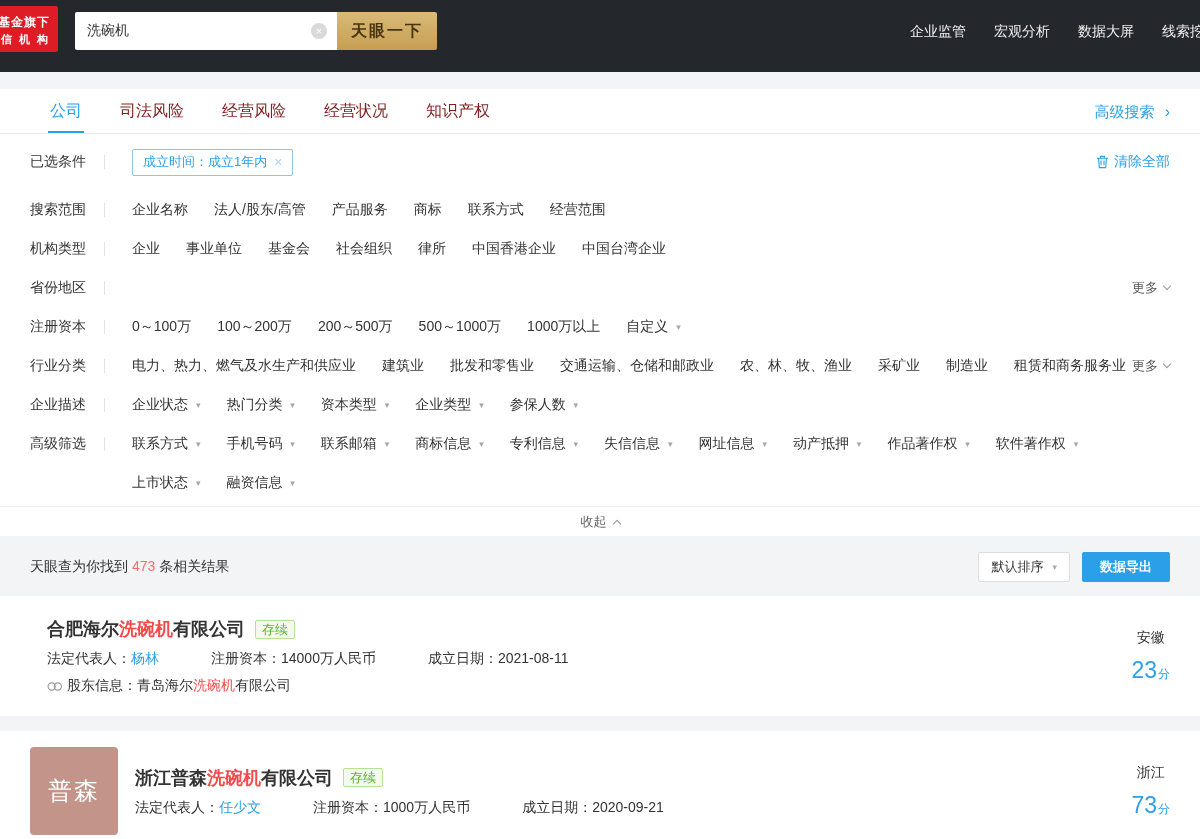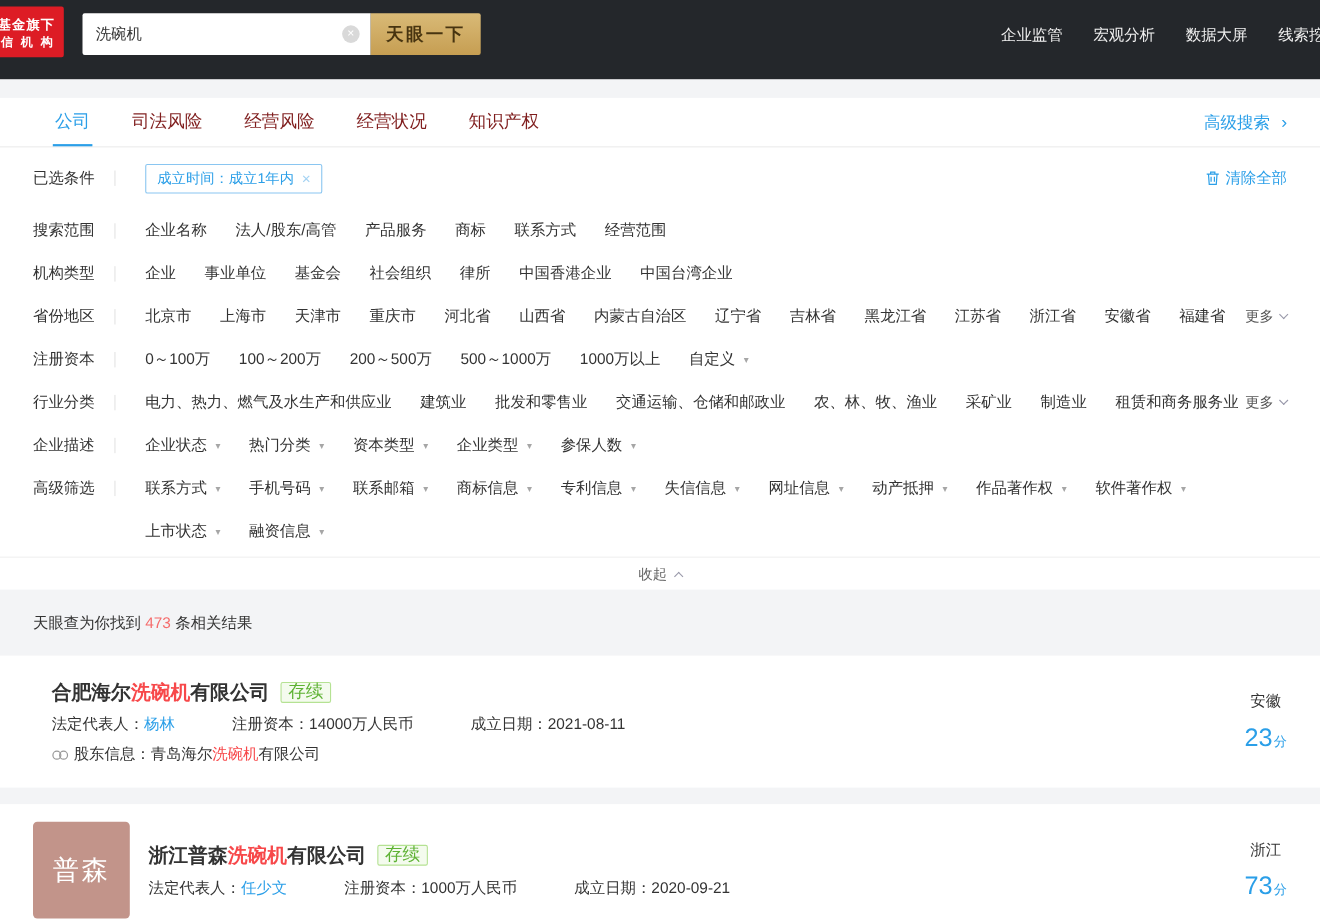--- a/index.html
+++ b/index.html
@@ -93,21 +93,21 @@
   .avatar {
     width:88px; height:88px; flex:none; border-radius:4px;
     background:var(--avatar,#c2948a); color:#fff; font-size:24px; letter-spacing:2px;
     display:flex; align-items:center; justify-content:center; cursor:pointer;
   }
   .card-main { margin-left:17px; }
   .card-title { display:flex; align-items:center; margin-bottom:9px; }
   .cname { font-size:18px; font-weight:bold; color:#333; cursor:pointer; }
   .hl { color:var(--highlight,#f7484a); }
   .badge {
-    margin-left:10px; font-size:16px; line-height:17px; padding:0 6px;
+    margin-left:10px; font-size:13px; line-height:17px; padding:0 6px;
     color:var(--green,#5eb234); background:var(--greenBg,#f4fbee);
     border:1px solid var(--greenBd,#b5e293); border-radius:2px;
   }
   .card-info { font-size:14px; color:#333; display:flex; gap:52px; }
   .blue { color:var(--accent,#2b9fe8); cursor:pointer; }
   .card-share { margin-top:9px; font-size:14px; color:#333; display:flex; align-items:center; }
   .share-icon { margin-right:4px; display:inline-flex; }
   .card-right { margin-left:auto; display:flex; flex-direction:column; align-items:center; }
   .region { font-size:14px; color:#333; }
   .score { margin-top:10px; color:var(--accent,#2b9fe8); cursor:pointer; }
@@ -188,36 +188,20 @@
         <a class="fitem">社会组织</a>
         <a class="fitem">律所</a>
         <a class="fitem">中国香港企业</a>
         <a class="fitem">中国台湾企业</a>
     </div>
   </div>
 
   <div class="frow">
     <span class="flabel">省份地区</span>
     <span class="vline"></span>
-    <div class="fitems">
-      <a class="fitem">北京市</a>
-        <a class="fitem">上海市</a>
-        <a class="fitem">天津市</a>
-        <a class="fitem">重庆市</a>
-        <a class="fitem">河北省</a>
-        <a class="fitem">山西省</a>
-        <a class="fitem">内蒙古自治区</a>
-        <a class="fitem">辽宁省</a>
-        <a class="fitem">吉林省</a>
-        <a class="fitem">黑龙江省</a>
-        <a class="fitem">江苏省</a>
-        <a class="fitem">浙江省</a>
-        <a class="fitem">安徽省</a>
-        <a class="fitem">福建省</a>
-    </div>
     <a class="more">
       <span>更多</span>
       <span class="chev down"></span>
     </a>
   </div>
 
   <div class="frow">
     <span class="flabel">注册资本</span>
     <span class="vline"></span>
     <div class="fitems">
@@ -343,20 +327,27 @@
 
   <div class="collapse-row">
     <span>收起</span>
     <span class="chev up"></span>
   </div>
 </section>
 
 <div class="results-header">
   <div class="summary">
     <span>天眼查为你找到</span><span class="count">473</span><span>条相关结果</span>
+  </div>
+  <div class="controls">
+    <div class="sort-box">
+      <span>默认排序</span>
+      <span class="sort-caret">▾</span>
+    </div>
+    <button class="export-btn">数据导出</button>
   </div>
 </div>
 
 <div class="cards">
 
     <article class="card">
       <div class="card-main">
         <div class="card-title">
           <a class="cname"><span>合肥海尔</span><span class="hl">洗碗机</span><span>有限公司</span></a>
           <span class="badge">存续</span>

